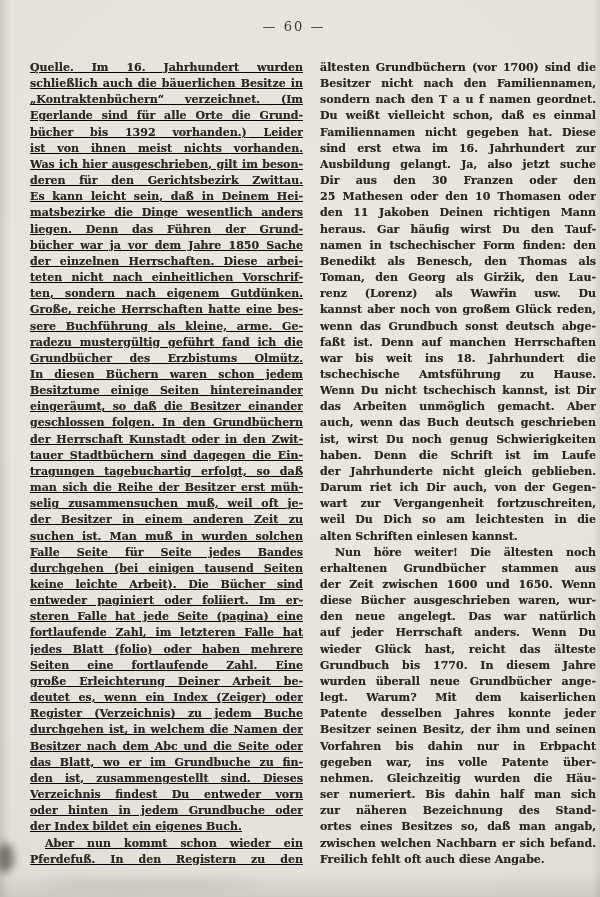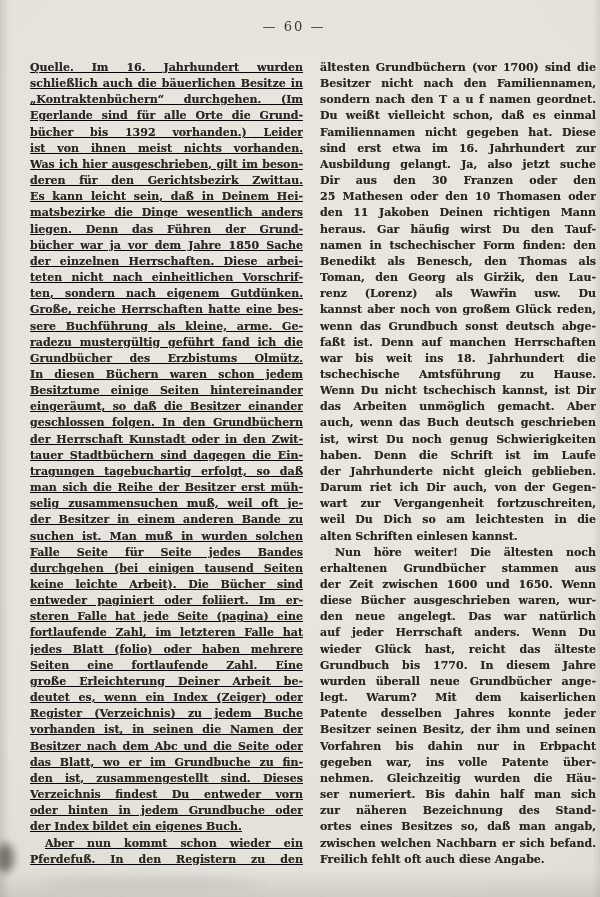--- a/index.html
+++ b/index.html
@@ -94,21 +94,21 @@
   <div class="edge-shade-right"></div>
   <div class="edge-shade-bottom"></div>
   <div class="smudge-mid-bottom"></div>
   <div class="stain-bottom-left"></div>
 
   <div class="header">— 60 —</div>
 
   <div class="col col-left">
       <div class="line">Quelle. Im 16. Jahrhundert wurden</div>
       <div class="line">schließlich auch die bäuerlichen Besitze in</div>
-      <div class="line">„Kontraktenbüchern“ durchgehen. (Im</div>
+      <div class="line">„Kontraktenbüchern“ verzeichnet. (Im</div>
       <div class="line">Egerlande sind für alle Orte die Grund-</div>
       <div class="line">bücher bis 1392 vorhanden.) Leider</div>
       <div class="line">ist von ihnen meist nichts vorhanden.</div>
       <div class="line">Was ich hier ausgeschrieben, gilt im beson-</div>
       <div class="line">deren für den Gerichtsbezirk Zwittau.</div>
       <div class="line">Es kann leicht sein, daß in Deinem Hei-</div>
       <div class="line">matsbezirke die Dinge wesentlich anders</div>
       <div class="line">liegen. Denn das Führen der Grund-</div>
       <div class="line">bücher war ja vor dem Jahre 1850 Sache</div>
       <div class="line">der einzelnen Herrschaften. Diese arbei-</div>
@@ -120,34 +120,34 @@
       <div class="line">Grundbücher des Erzbistums Olmütz.</div>
       <div class="line">In diesen Büchern waren schon jedem</div>
       <div class="line">Besitztume einige Seiten hintereinander</div>
       <div class="line">eingeräumt, so daß die Besitzer einander</div>
       <div class="line">geschlossen folgen. In den Grundbüchern</div>
       <div class="line">der Herrschaft Kunstadt oder in den Zwit-</div>
       <div class="line">tauer Stadtbüchern sind dagegen die Ein-</div>
       <div class="line">tragungen tagebuchartig erfolgt, so daß</div>
       <div class="line">man sich die Reihe der Besitzer erst müh-</div>
       <div class="line">selig zusammensuchen muß, weil oft je-</div>
-      <div class="line">der Besitzer in einem anderen Bande zu</div>
+      <div class="line">der Besitzer in einem anderen Zeit zu</div>
       <div class="line">suchen ist. Man muß in wurden solchen</div>
       <div class="line">Falle Seite für Seite jedes Bandes</div>
       <div class="line">durchgehen (bei einigen tausend Seiten</div>
       <div class="line">keine leichte Arbeit). Die Bücher sind</div>
       <div class="line">entweder paginiert oder foliiert. Im er-</div>
       <div class="line">steren Falle hat jede Seite (pagina) eine</div>
       <div class="line">fortlaufende Zahl, im letzteren Falle hat</div>
       <div class="line">jedes Blatt (folio) oder haben mehrere</div>
       <div class="line">Seiten eine fortlaufende Zahl. Eine</div>
       <div class="line">große Erleichterung Deiner Arbeit be-</div>
       <div class="line">deutet es, wenn ein Index (Zeiger) oder</div>
       <div class="line">Register (Verzeichnis) zu jedem Buche</div>
-      <div class="line">vorhanden ist, in seinen die Namen der</div>
+      <div class="line">durchgehen ist, in welchem die Namen der</div>
       <div class="line">Besitzer nach dem Abc und die Seite oder</div>
       <div class="line">das Blatt, wo er im Grundbuche zu fin-</div>
       <div class="line">den ist, zusammengestellt sind. Dieses</div>
       <div class="line">Verzeichnis findest Du entweder vorn</div>
       <div class="line">oder hinten in jedem Grundbuche oder</div>
       <div class="line end">der Index bildet ein eigenes Buch.</div>
       <div class="line indent">Aber nun kommt schon wieder ein</div>
       <div class="line">Pferdefuß. In den Registern zu den</div>
     </div>
   <div class="col col-right">

